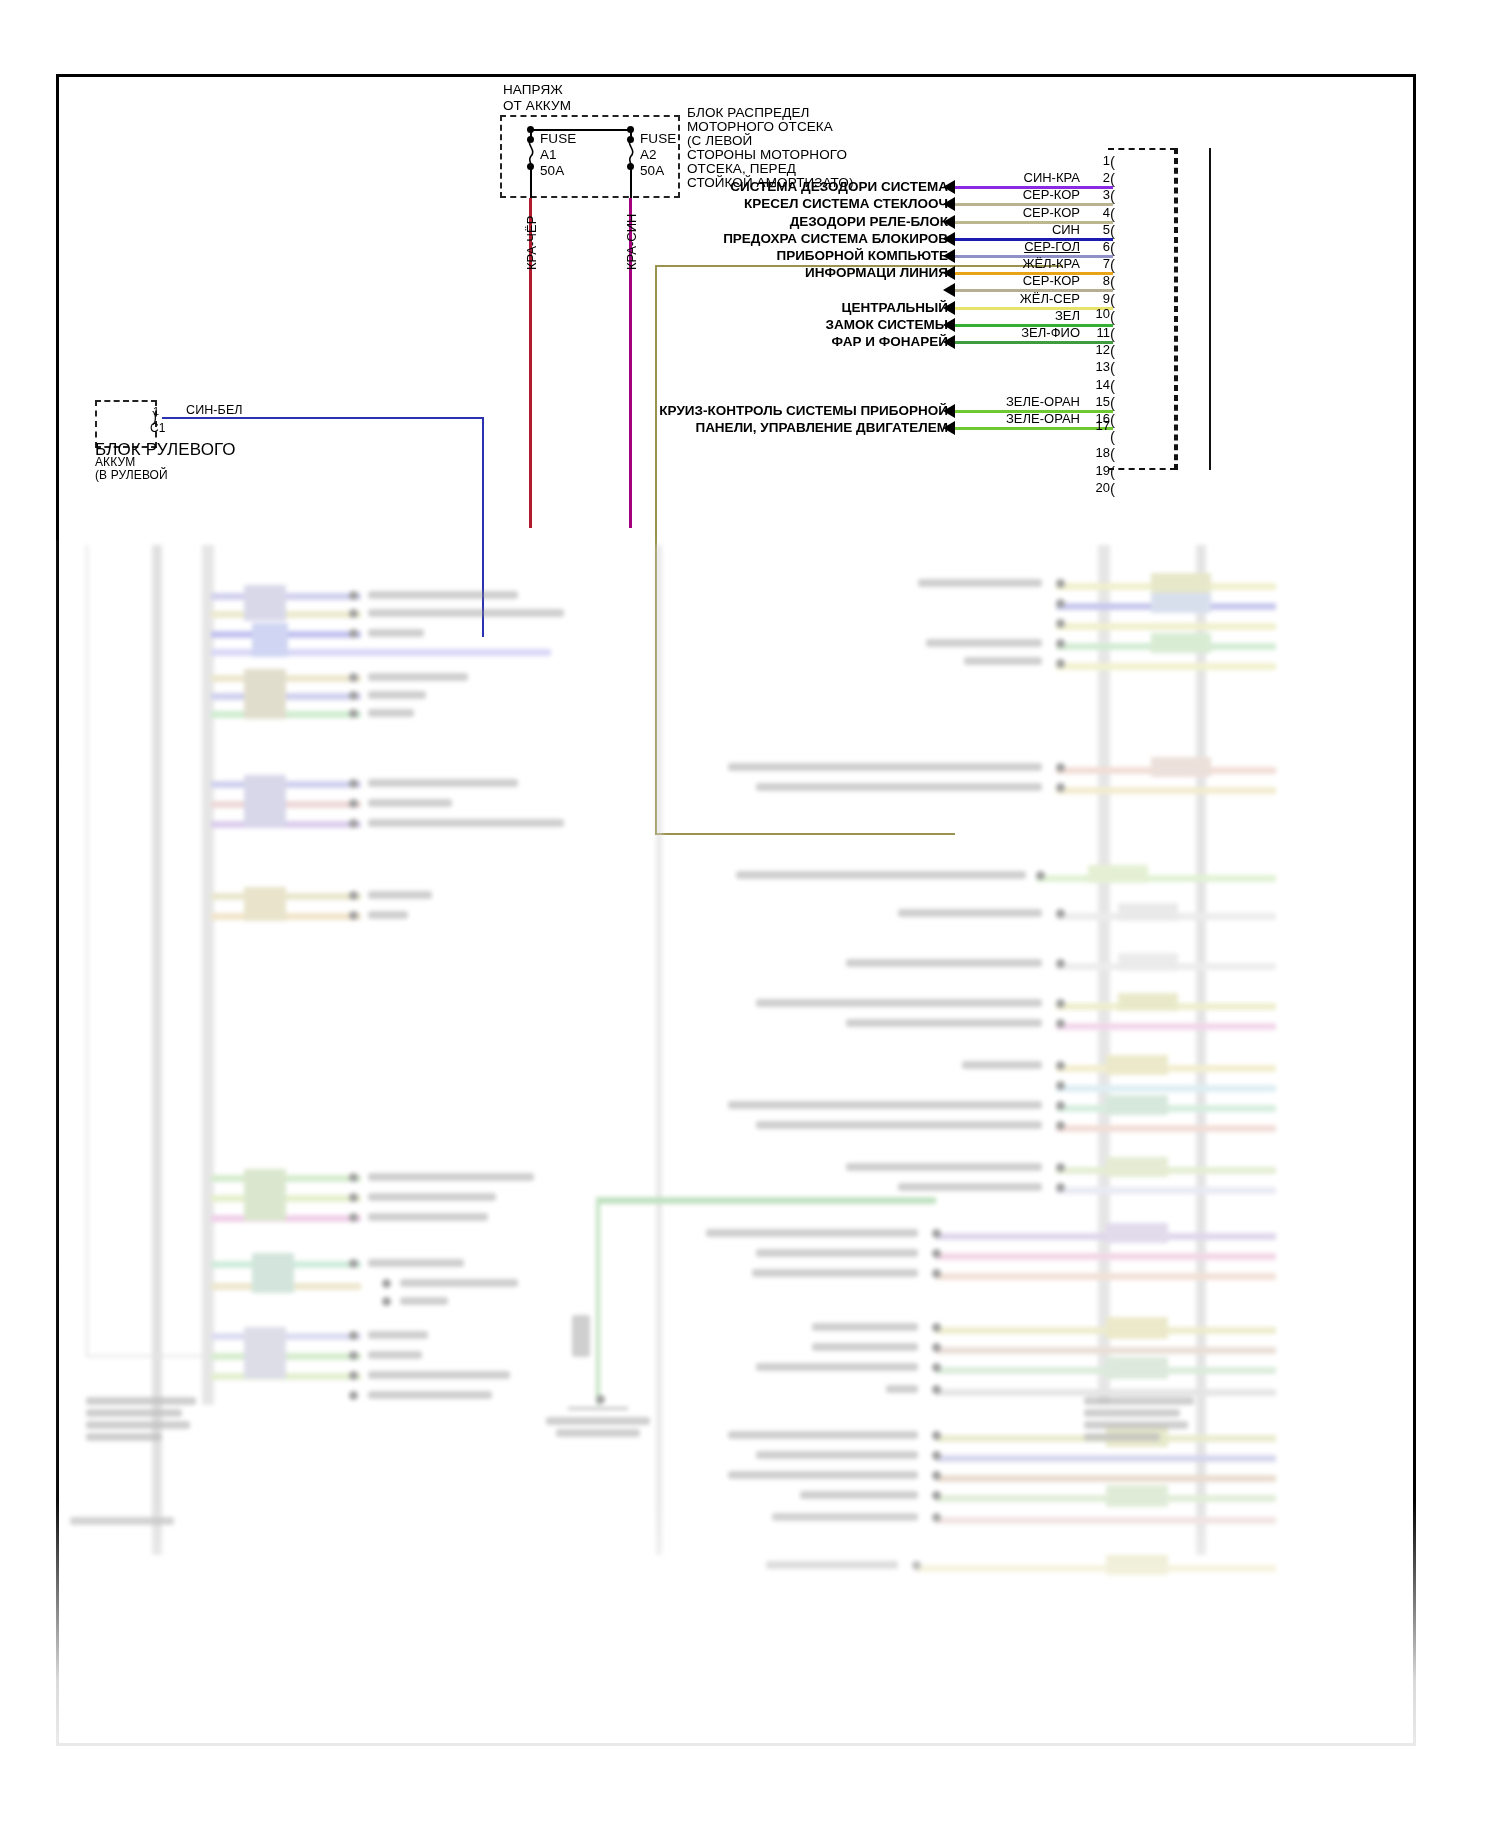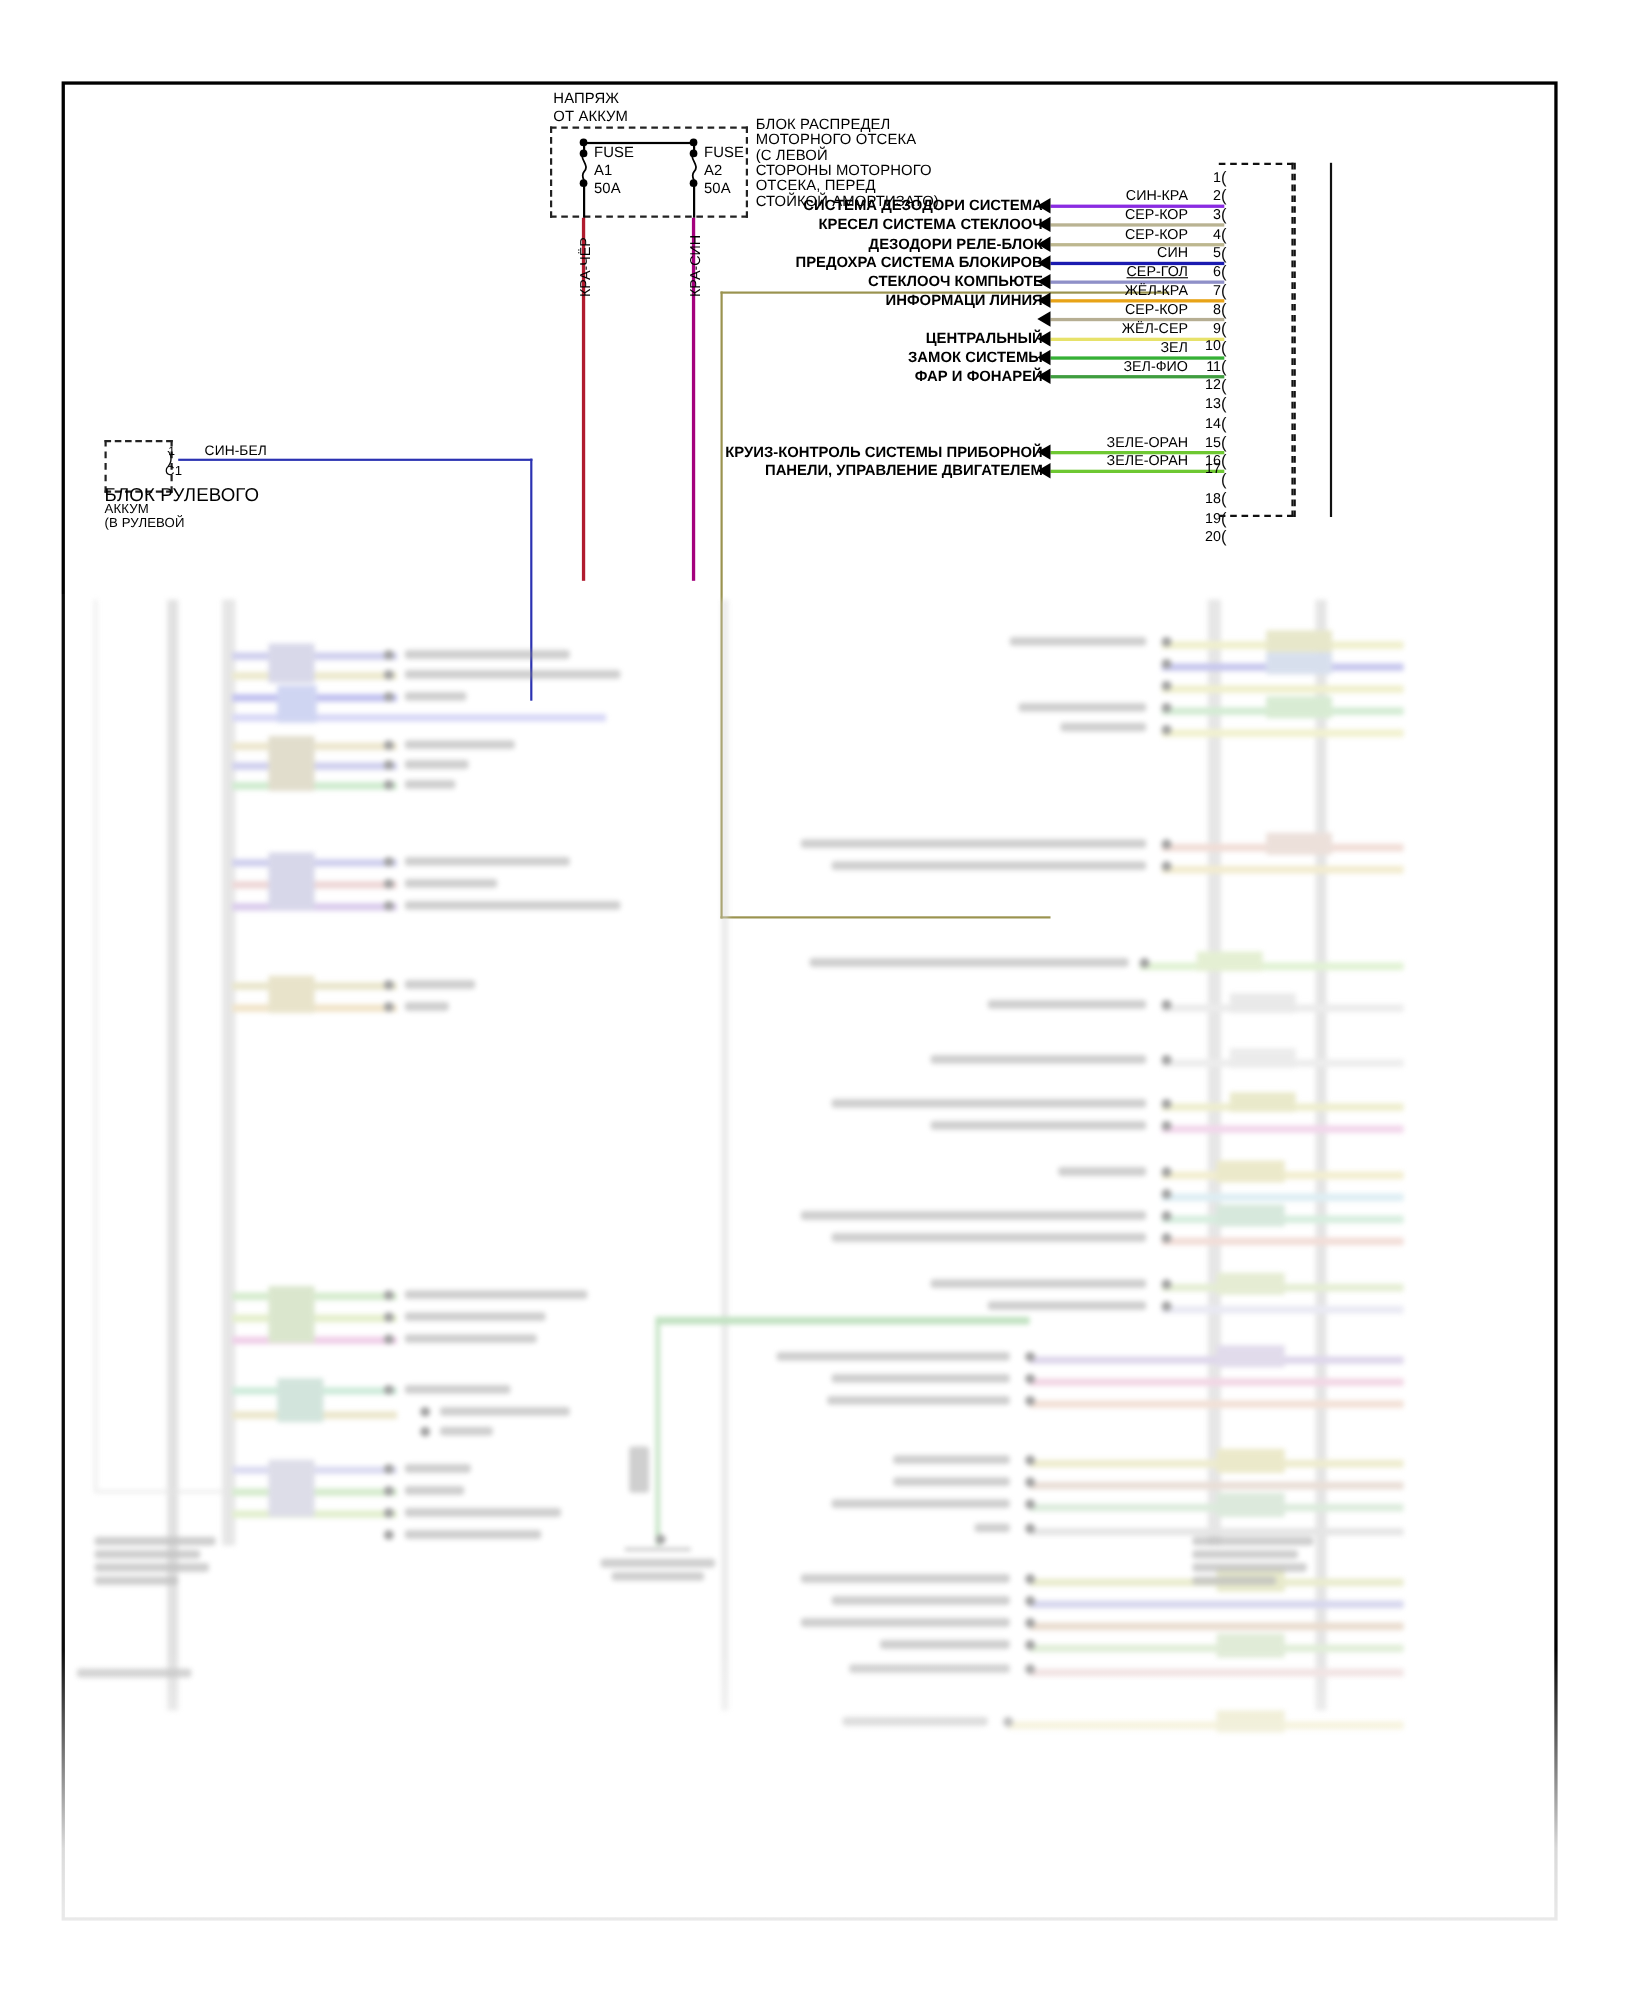--- a/index.html
+++ b/index.html
@@ -141,21 +141,21 @@
       <div class="hook" style="left: 1110px; top: 225.8px;">(</div>
       <div class="pinlabel" style="right: 420px; top: 221.8px;">СИН</div>
       <div class="wire" style="left: 955px; top: 237.8px; width: 158px; height: 3px; background: rgb(27, 27, 176);"></div>
       <div class="arrow" style="left: 943px; top: 231.8px;"></div>
       <div class="desc" style="right: 552px; top: 230.8px;">ПРЕДОХРА СИСТЕМА БЛОКИРОВ</div>
       <div class="pinnum" style="left: 1088px; top: 239px;">6</div>
       <div class="hook" style="left: 1110px; top: 243px;">(</div>
       <div class="pinlabel" style="right: 420px; top: 239px; text-decoration: underline;">СЕР-ГОЛ</div>
       <div class="wire" style="left: 955px; top: 255px; width: 158px; height: 3px; background: rgb(143, 144, 200);"></div>
       <div class="arrow" style="left: 943px; top: 249px;"></div>
-      <div class="desc" style="right: 552px; top: 248px;">СТЕКЛООЧ КОМПЬЮТЕ</div>
+      <div class="desc" style="right: 552px; top: 248px;">ПРИБОРНОЙ КОМПЬЮТЕ</div>
       <div class="pinnum" style="left: 1088px; top: 256.2px;">7</div>
       <div class="hook" style="left: 1110px; top: 260.2px;">(</div>
       <div class="pinlabel" style="right: 420px; top: 256.2px;">ЖЁЛ-КРА</div>
       <div class="wire" style="left: 955px; top: 272.2px; width: 158px; height: 3px; background: rgb(232, 163, 23);"></div>
       <div class="arrow" style="left: 943px; top: 266.2px;"></div>
       <div class="desc" style="right: 552px; top: 265.2px;">ИНФОРМАЦИ ЛИНИЯ</div>
       <div class="pinnum" style="left: 1088px; top: 273.4px;">8</div>
       <div class="hook" style="left: 1110px; top: 277.4px;">(</div>
       <div class="pinlabel" style="right: 420px; top: 273.4px;">СЕР-КОР</div>
       <div class="wire" style="left: 955px; top: 289.4px; width: 158px; height: 3px; background: rgb(182, 174, 147);"></div>

